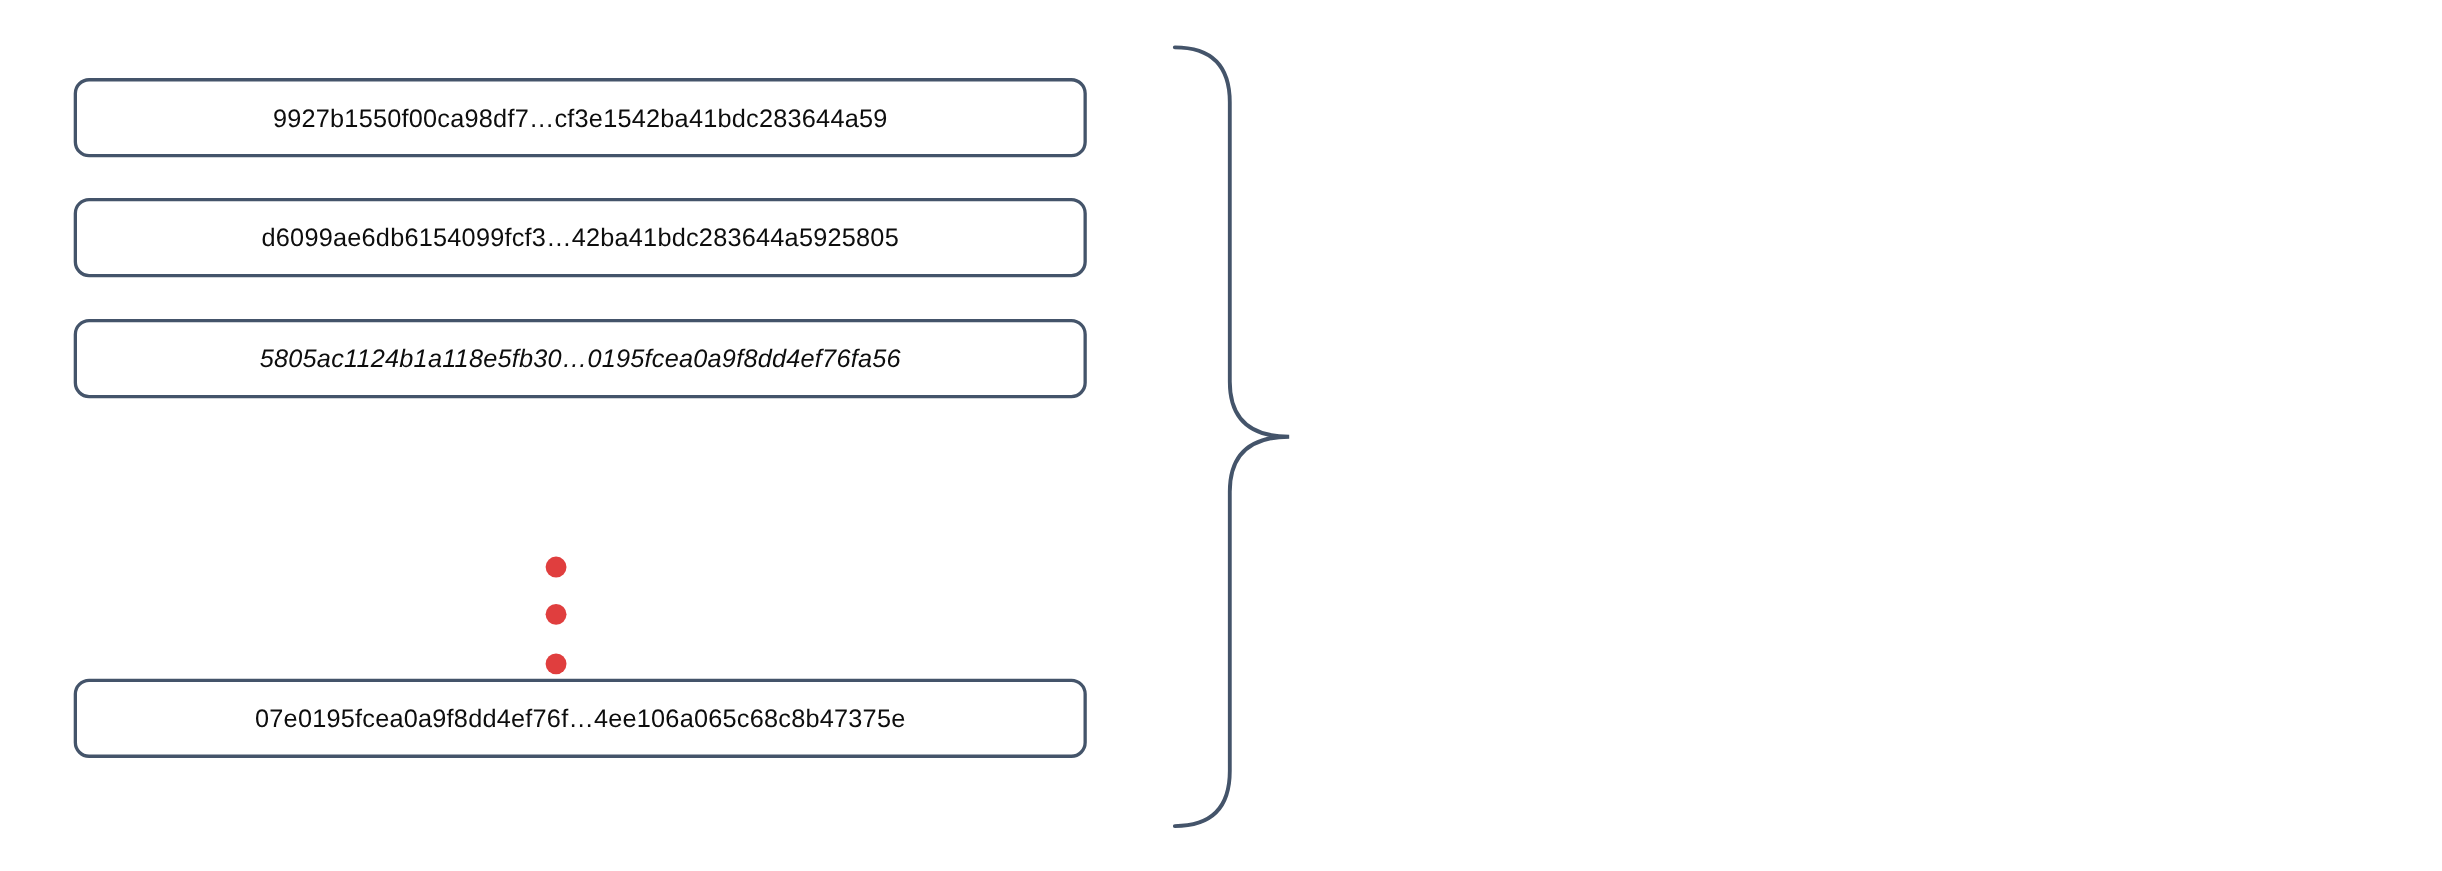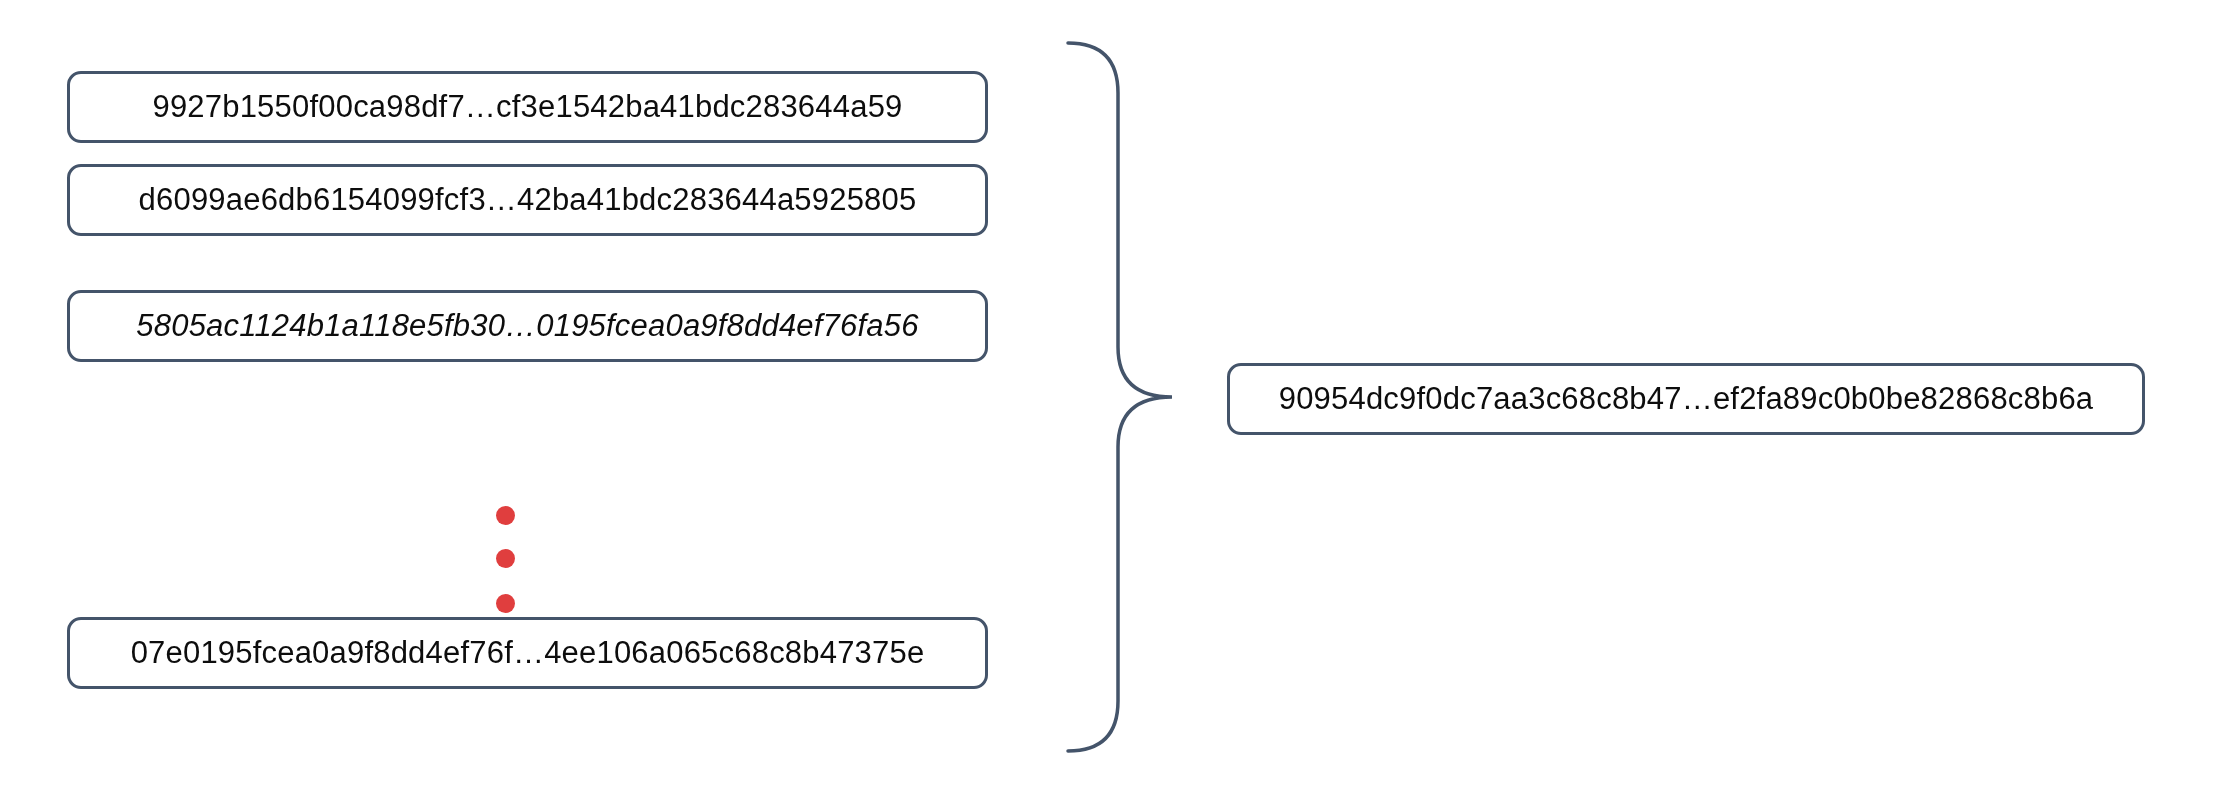--- a/index.html
+++ b/index.html
@@ -25,27 +25,27 @@
     position:absolute;
     left:67px;
     width:921px;
     height:72px;
     background:#fff;
     border:3px solid var(--outline);
     border-radius:14px;
     display:flex;
     align-items:center;
     justify-content:center;
-    font-size:31px;
+    font-size:23px;
     letter-spacing:0.2px;
     white-space:nowrap;
     color:var(--text);
   }
   .hash-box.b1{top:71px;}
-  .hash-box.b2{top:164px;}
+  .hash-box.b2{top:180px;}
   .hash-box.b3{top:290px;font-style:italic;}
   .hash-box.b4{top:399px;}
   .hash-box.b5{top:617px;}
   .hash-box.result{
     left:1227px;
     top:363px;
     width:918px;
   }
   .dot{
     position:absolute;
@@ -93,15 +93,14 @@
   <svg class="brace" viewBox="0 0 140 792" aria-hidden="true">
     <path d="M 18 43
              Q 68 43 68 93
              L 68 347
              Q 68 397 122 397
              Q 68 397 68 447
              L 68 701
              Q 68 751 18 751"></path>
   </svg>
 
-  <div class="hash-box result">90954dc9f0dc7aa3c68c8b47…ef2fa89c0b0be82868c8b6a</div>
 
 </div>
 
 </body></html>

